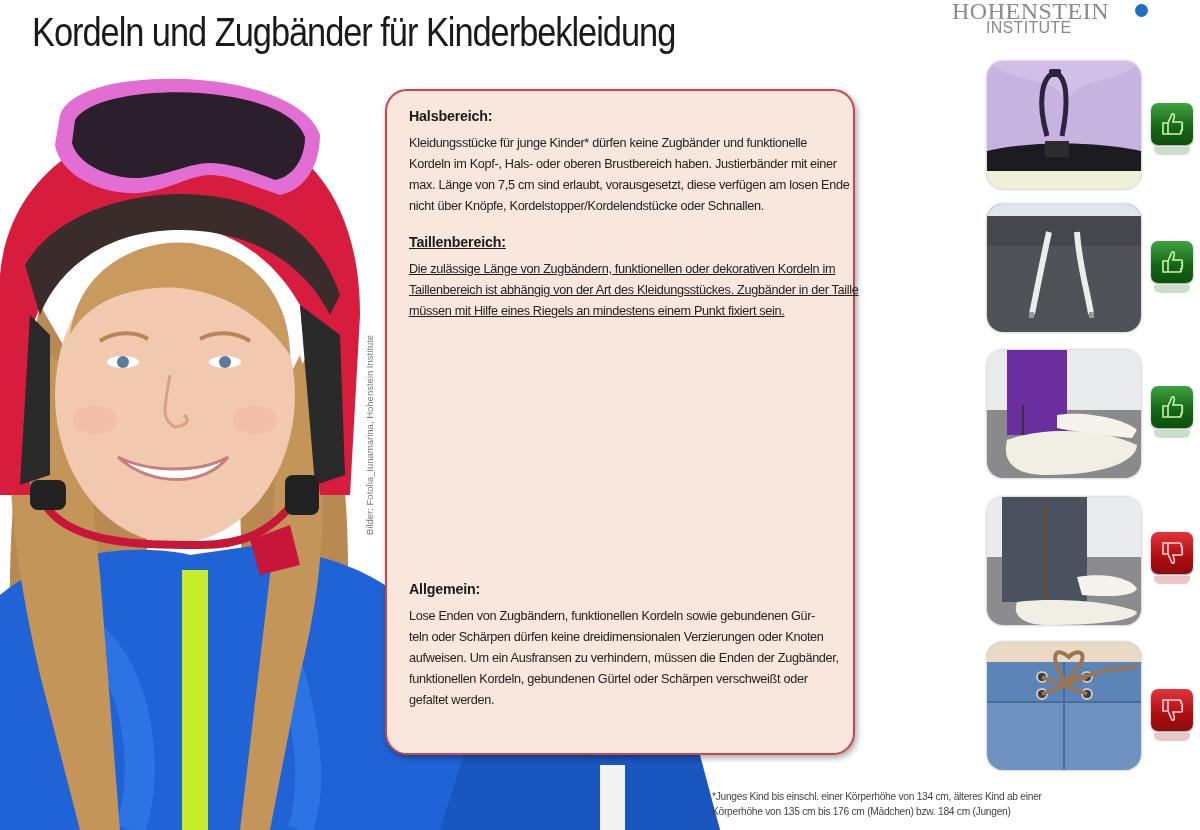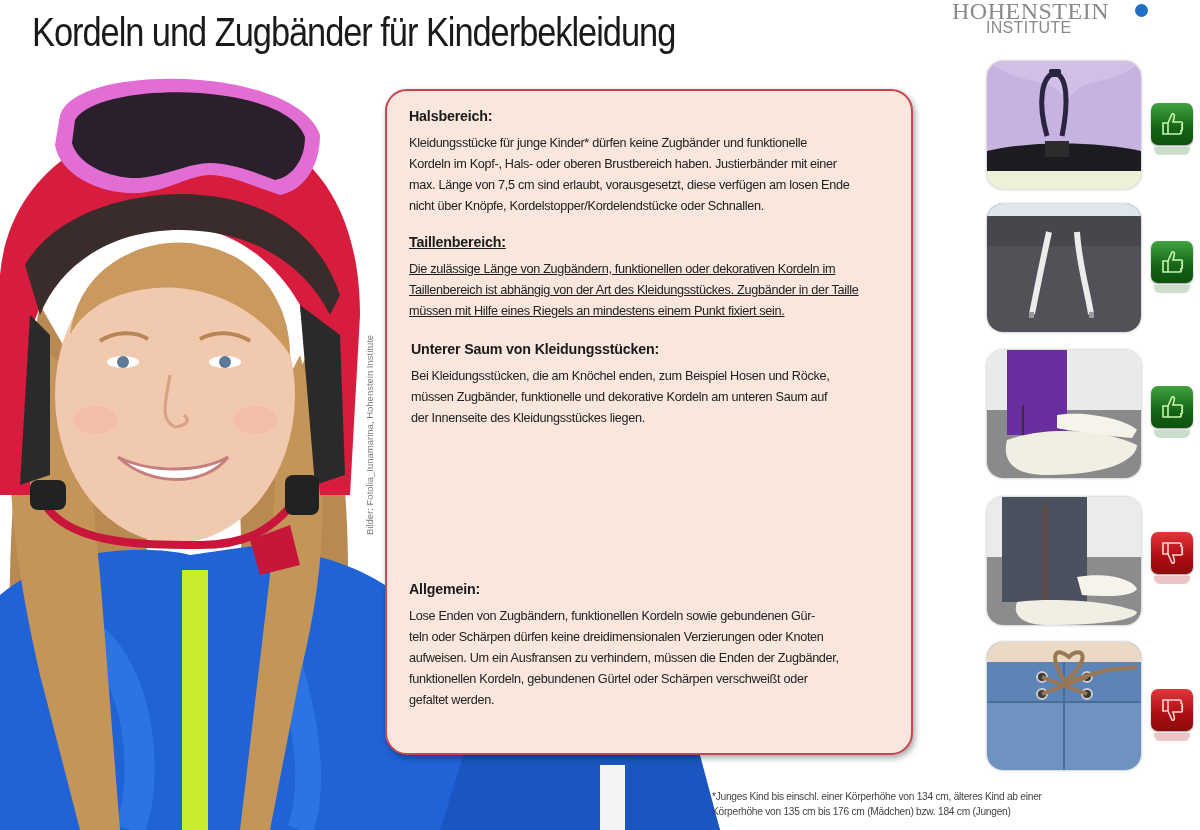--- a/index.html
+++ b/index.html
@@ -35,21 +35,21 @@
   .girl svg { position: absolute; left: 0; top: 0; }
 
   .credit {
     position: absolute; left: 364px; top: 535px;
     transform: rotate(-90deg); transform-origin: left top;
     font-size: 9.5px; color: #7a7a7a; white-space: nowrap;
   }
 
   
   .card {
-    position: absolute; left: 385px; top: 89px; width: 528px; height: 666px;
+    position: absolute; left: 385px; top: 89px; width: 470px; height: 666px;
     background: #f9e6dd; border: 2px solid #c9454f; border-radius: 22px;
     box-shadow: 2px 3px 6px rgba(0,0,0,0.35);
   }
   .section { position: absolute; left: 22px; right: 14px; }
   .section h2 {
     font-size: 15.5px; font-weight: bold; color: #1a1a1a;
     letter-spacing: -0.2px; transform: scaleX(0.92); transform-origin: left top;
     white-space: nowrap; margin-bottom: 7px;
   }
   .section p {
@@ -149,26 +149,20 @@
 Kordeln im Kopf-, Hals- oder oberen Brustbereich haben. Justierbänder mit einer
 max. Länge von 7,5 cm sind erlaubt, vorausgesetzt, diese verfügen am losen Ende
 nicht über Knöpfe, Kordelstopper/Kordelendstücke oder Schnallen.</p>
   </div>
   <div class="section" style="top:142px;text-decoration:underline;">
     <h2>Taillenbereich:</h2>
     <p>Die zulässige Länge von Zugbändern, funktionellen oder dekorativen Kordeln im
 Taillenbereich ist abhängig von der Art des Kleidungsstückes. Zugbänder in der Taille
 müssen mit Hilfe eines Riegels an mindestens einem Punkt fixiert sein.</p>
   </div>
-  <div class="section" style="top:249px; left:24px;">
-    <h2>Unterer Saum von Kleidungsstücken:</h2>
-    <p>Bei Kleidungsstücken, die am Knöchel enden, zum Beispiel Hosen und Röcke,
-müssen Zugbänder, funktionelle und dekorative Kordeln am unteren Saum auf
-der Innenseite des Kleidungsstückes liegen.</p>
-  </div>
   <div class="section" style="top:489px;">
     <h2>Allgemein:</h2>
     <p>Lose Enden von Zugbändern, funktionellen Kordeln sowie gebundenen Gür-
 teln oder Schärpen dürfen keine dreidimensionalen Verzierungen oder Knoten
 aufweisen. Um ein Ausfransen zu verhindern, müssen die Enden der Zugbänder,
 funktionellen Kordeln, gebundenen Gürtel oder Schärpen verschweißt oder
 gefaltet werden.</p>
   </div>
 </div>
 

